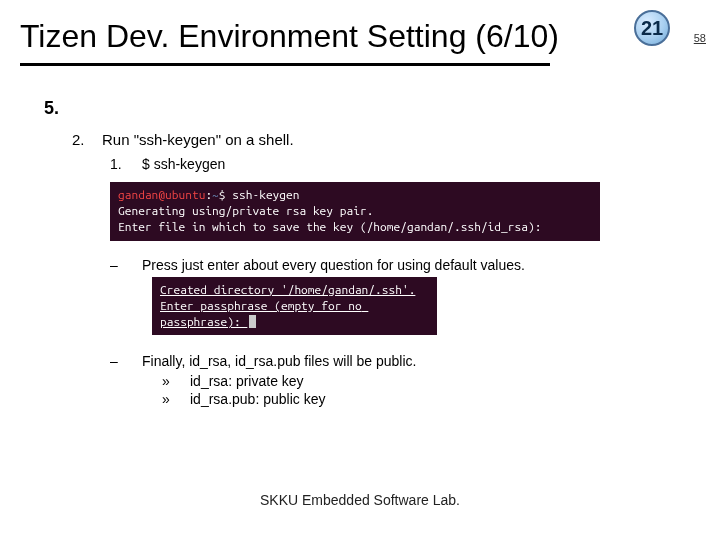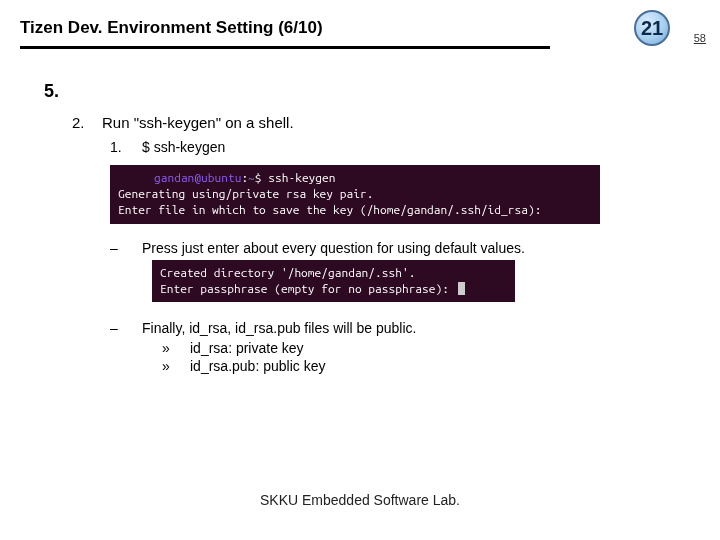--- a/index.html
+++ b/index.html
@@ -10,22 +10,22 @@
     font-family: Verdana, Geneva, sans-serif;
     color: #000;
     position: relative;
     overflow: hidden;
   }
   .header {
     position: relative;
     padding: 18px 20px 8px 20px;
   }
   .title {
-    font-size: 17px;
-    font-weight: bold;
+    font-size: 32px;
+    font-weight: normal;
     font-family: Verdana, sans-serif;
   }
   .underline {
     height: 3px;
     background: #000;
     margin: 8px 0 0 0;
     width: 530px;
   }
   .badge {
     position: absolute;
@@ -84,43 +84,44 @@
     background: #2d0a22;
     color: #ffffff;
     font-family: "Ubuntu Mono", "Courier New", monospace;
     font-size: 12px;
     padding: 5px 8px;
     margin: 4px 0 16px 66px;
     width: 490px;
     line-height: 1.35;
     white-space: pre-wrap;
   }
-  .terminal .prompt-user { color: #8b5cf6; margin-left: 36px; }
+  .terminal .prompt-user { color: #ef4444; }
   .terminal .prompt-path { color: #729fcf; }
   .terminal .cursor {
     display: inline-block;
     width: 7px;
     height: 13px;
     background: #ccc;
     vertical-align: text-bottom;
     margin-left: 2px;
   }
   .dash-item {
     font-size: 14px;
     margin-left: 66px;
     margin-top: 4px;
     margin-bottom: 4px;
     display: flex;
     gap: 20px;
   }
   .dash-item .dash { min-width: 12px; }
   .terminal.small {
     margin-left: 108px;
-    width: 363px;
+    width: 285px;
     margin-bottom: 18px;
+    text-decoration: underline;
   }
   .sub-list {
     margin-left: 118px;
     font-size: 14px;
   }
   .sub-list .row {
     display: flex;
     gap: 18px;
     margin-bottom: 2px;
   }

